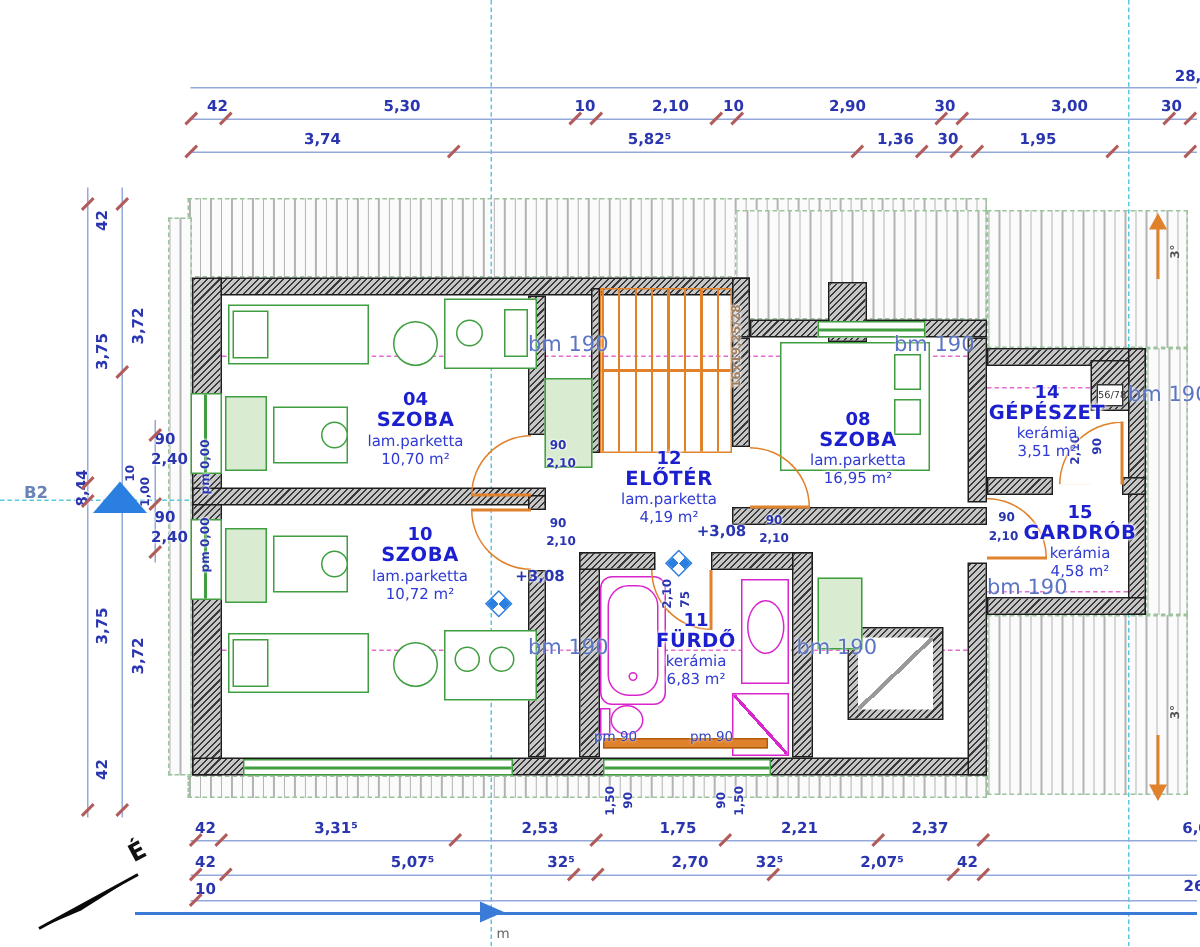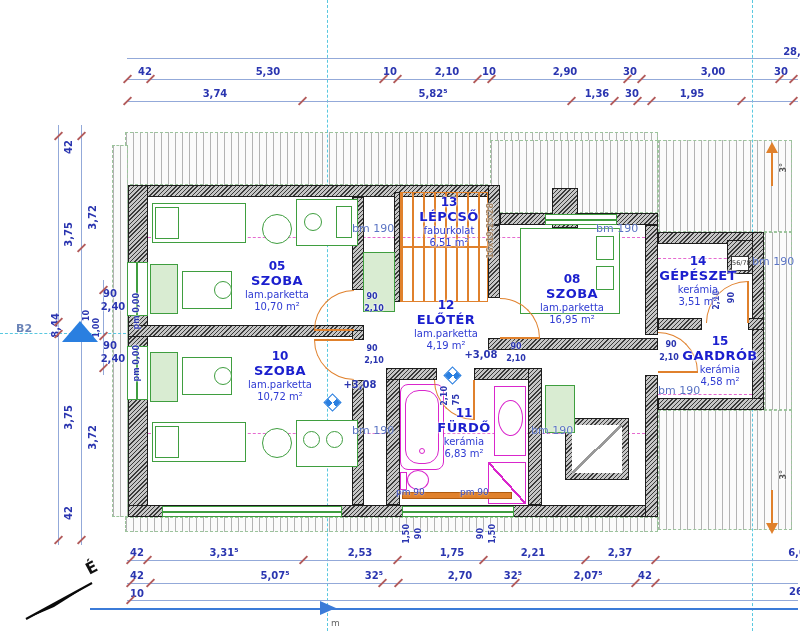--- a/index.html
+++ b/index.html
@@ -33,21 +33,21 @@
   .arc.tl{border-top-left-radius:100% 100%;border-top-width:1.5px;border-left-width:1.5px}
   .arc.tr{border-top-right-radius:100% 100%;border-top-width:1.5px;border-right-width:1.5px}
   .arc.bl{border-bottom-left-radius:100% 100%;border-bottom-width:1.5px;border-left-width:1.5px}
   .leaf{position:absolute;background:#e0812c}
   
   .rlabel{position:absolute;text-align:center;transform:translateX(-50%);color:#1b1fce;line-height:1.2;
           text-shadow:0 0 2px #fff,0 0 3px #fff,0 0 3px #fff;white-space:nowrap}
   .rid{font-size:12px;font-weight:bold}
   .rname{font-size:13px;font-weight:bold;letter-spacing:.4px}
   .rfin,.rarea{font-size:10px;color:#2f3bd3}
-  .glab{position:absolute;font-size:11px;color:#5b74c4;white-space:nowrap;text-shadow:0 0 2px #fff}
+  .glab{position:absolute;font-size:14px;color:#5b74c4;white-space:nowrap;text-shadow:0 0 2px #fff}
   .plab{position:absolute;font-size:9px;color:#3448c0;white-space:nowrap;text-shadow:0 0 2px #fff}
   .lvl{position:absolute;width:13px;height:13px;transform:rotate(45deg);border:1px solid #2a7fe0;
        background:conic-gradient(#2a7fe0 0 25%,#fff 25% 50%,#2a7fe0 50% 75%,#fff 75%)}
   .oline{position:absolute;width:2px;background:#e0812c}
   .triu{position:absolute;width:0;height:0;border-left:6px solid transparent;border-right:6px solid transparent;border-bottom:11px solid #e0812c}
   .trid{position:absolute;width:0;height:0;border-left:6px solid transparent;border-right:6px solid transparent;border-top:11px solid #e0812c}
   .b2tri{position:absolute;width:0;height:0;border-left:18px solid transparent;border-right:18px solid transparent;border-bottom:21px solid #2a7fe0}
   .secline{position:absolute;height:2px;background:#3b7bd8}
   .sectri{position:absolute;width:0;height:0;border-top:7px solid transparent;border-bottom:7px solid transparent;border-left:16px solid #3b7bd8}
 </style>
@@ -179,21 +179,21 @@
   <div class="dt s8" style="left:516px;top:342px">90</div>
   <div class="dt s8" style="left:516px;top:354px">2,10</div>
   <div class="dtv s8" style="left:440px;top:386px">2,10</div>
   <div class="dtv s8" style="left:452px;top:394px">75</div>
   <div class="dtv s8" style="left:712px;top:290px">2,10</div>
   <div class="dtv s8" style="left:727px;top:292px">90</div>
   <div class="dt s8" style="left:671px;top:340px">90</div>
   <div class="dt s8" style="left:669px;top:353px">2,10</div>
 
   <div class="rlabel" style="left:277px;top:259px">
-    <div class="rid">05</div>
+    <div class="rid">04</div>
       <div class="rname">SZOBA</div>
     <div class="rfin">lam.parketta</div>
       <div class="rarea">10,70 m²</div>
   </div>
   <div class="rlabel" style="left:280px;top:349px">
     <div class="rid">10</div>
       <div class="rname">SZOBA</div>
     <div class="rfin">lam.parketta</div>
       <div class="rarea">10,72 m²</div>
   </div>
@@ -207,26 +207,20 @@
     <div class="rid">11</div>
       <div class="rname">FÜRDŐ</div>
     <div class="rfin">kerámia</div>
       <div class="rarea">6,83 m²</div>
   </div>
   <div class="rlabel" style="left:446px;top:298px">
     <div class="rid">12</div>
       <div class="rname">ELŐTÉR</div>
     <div class="rfin">lam.parketta</div>
       <div class="rarea">4,19 m²</div>
-  </div>
-  <div class="rlabel" style="left:449px;top:195px">
-    <div class="rid">13</div>
-      <div class="rname">LÉPCSŐ</div>
-    <div class="rfin">faburkolat</div>
-      <div class="rarea">6,51 m²</div>
   </div>
   <div class="rlabel" style="left:698px;top:254px">
     <div class="rid">14</div>
       <div class="rname">GÉPÉSZET</div>
     <div class="rfin">kerámia</div>
       <div class="rarea">3,51 m²</div>
   </div>
   <div class="rlabel" style="left:720px;top:334px">
     <div class="rid">15</div>
       <div class="rname">GARDRÓB</div>

